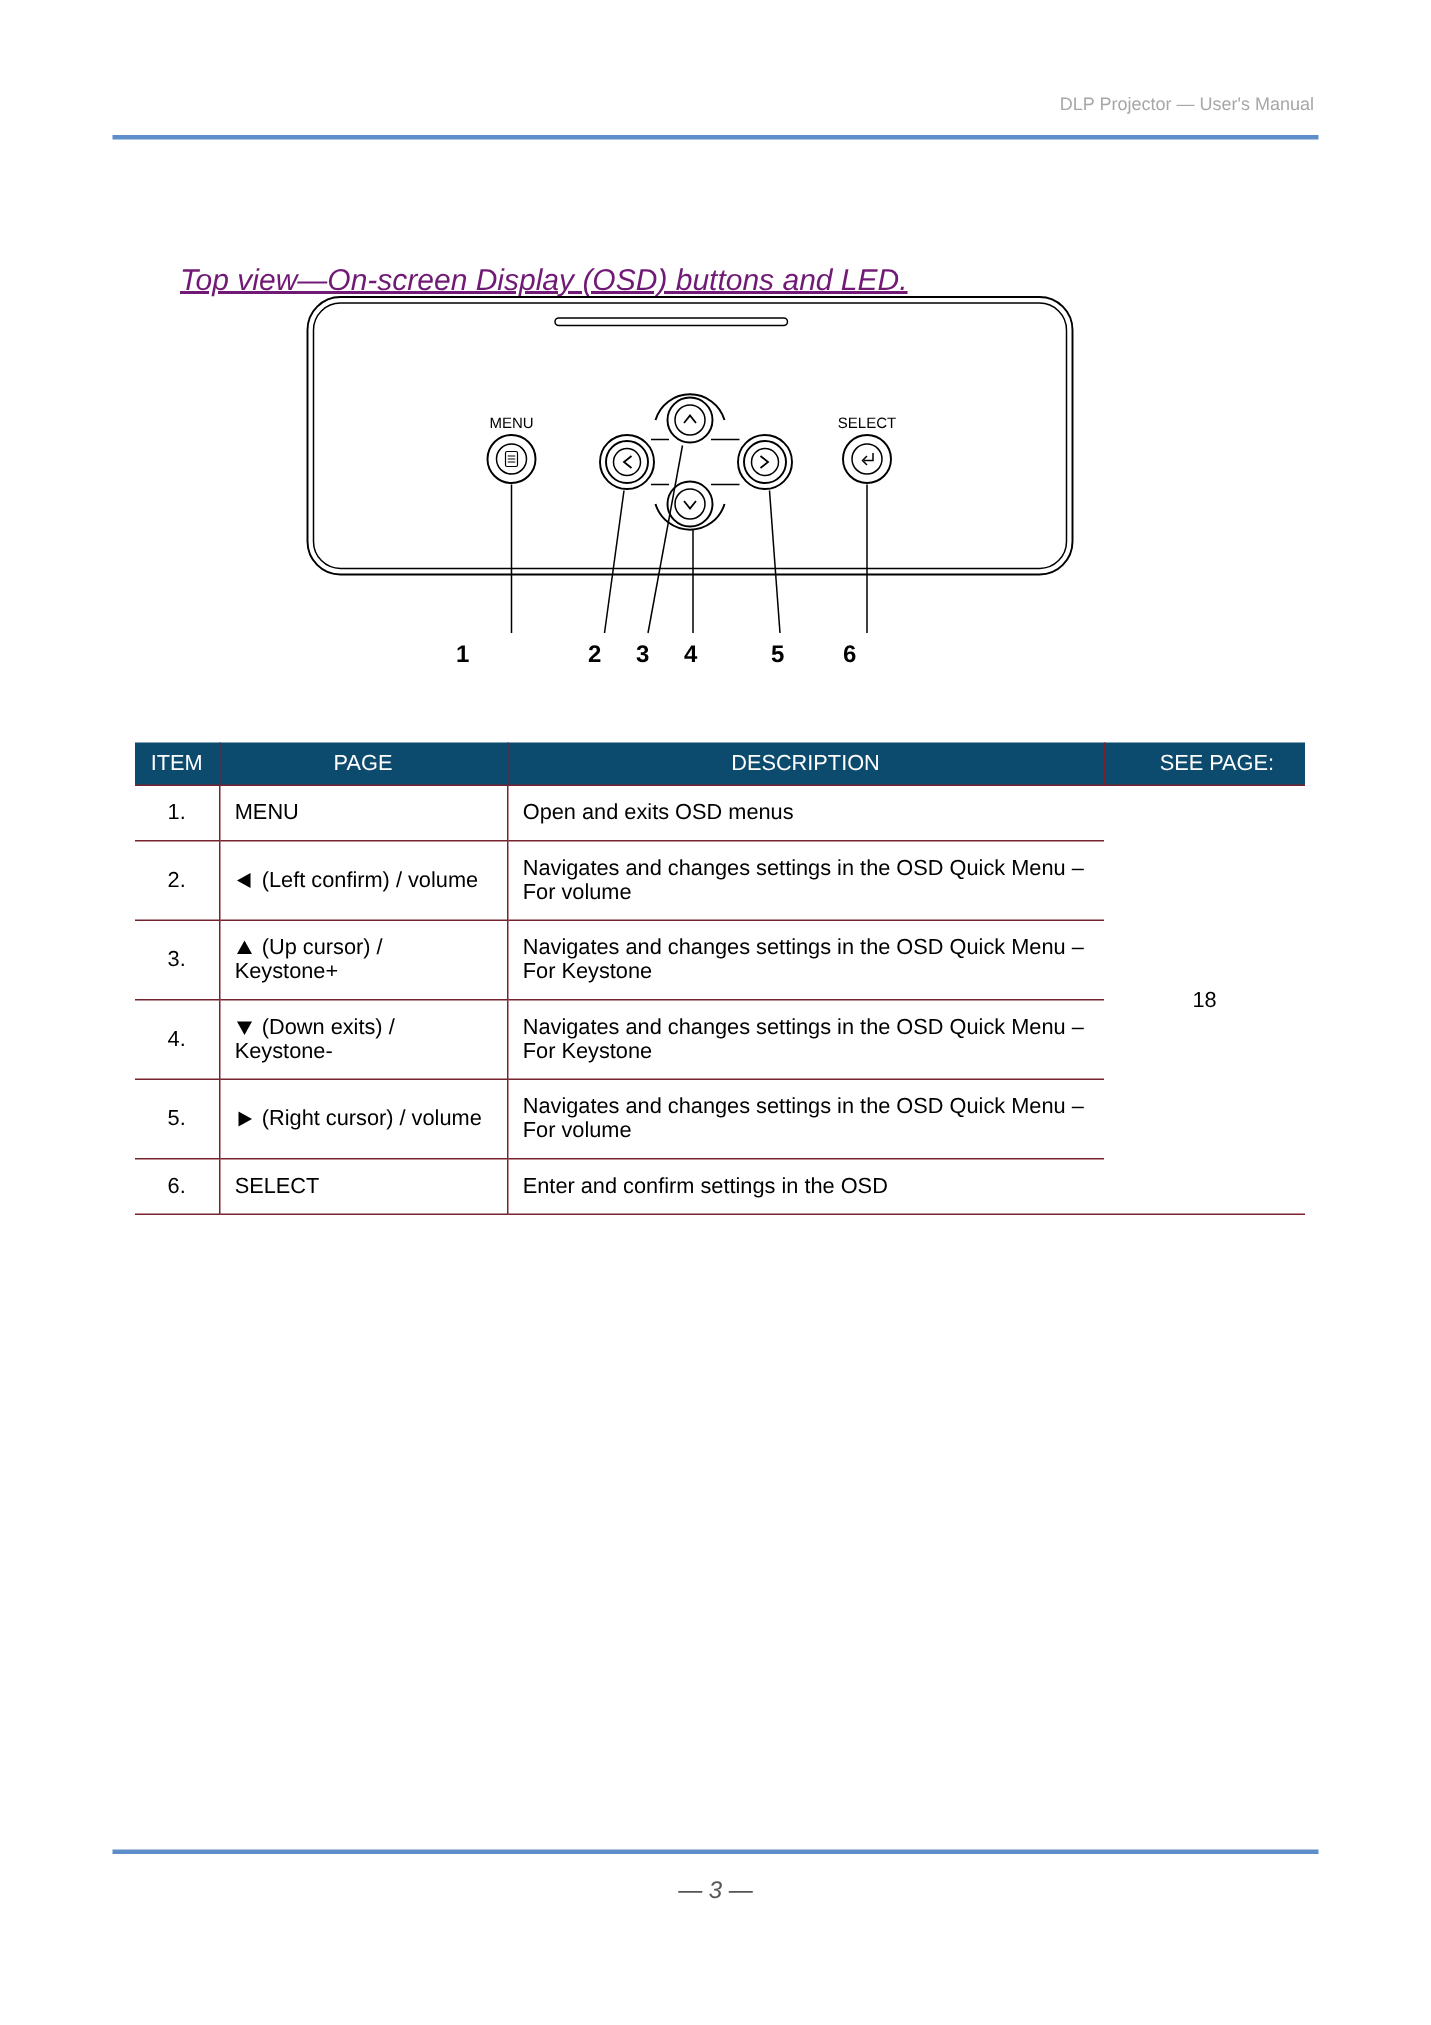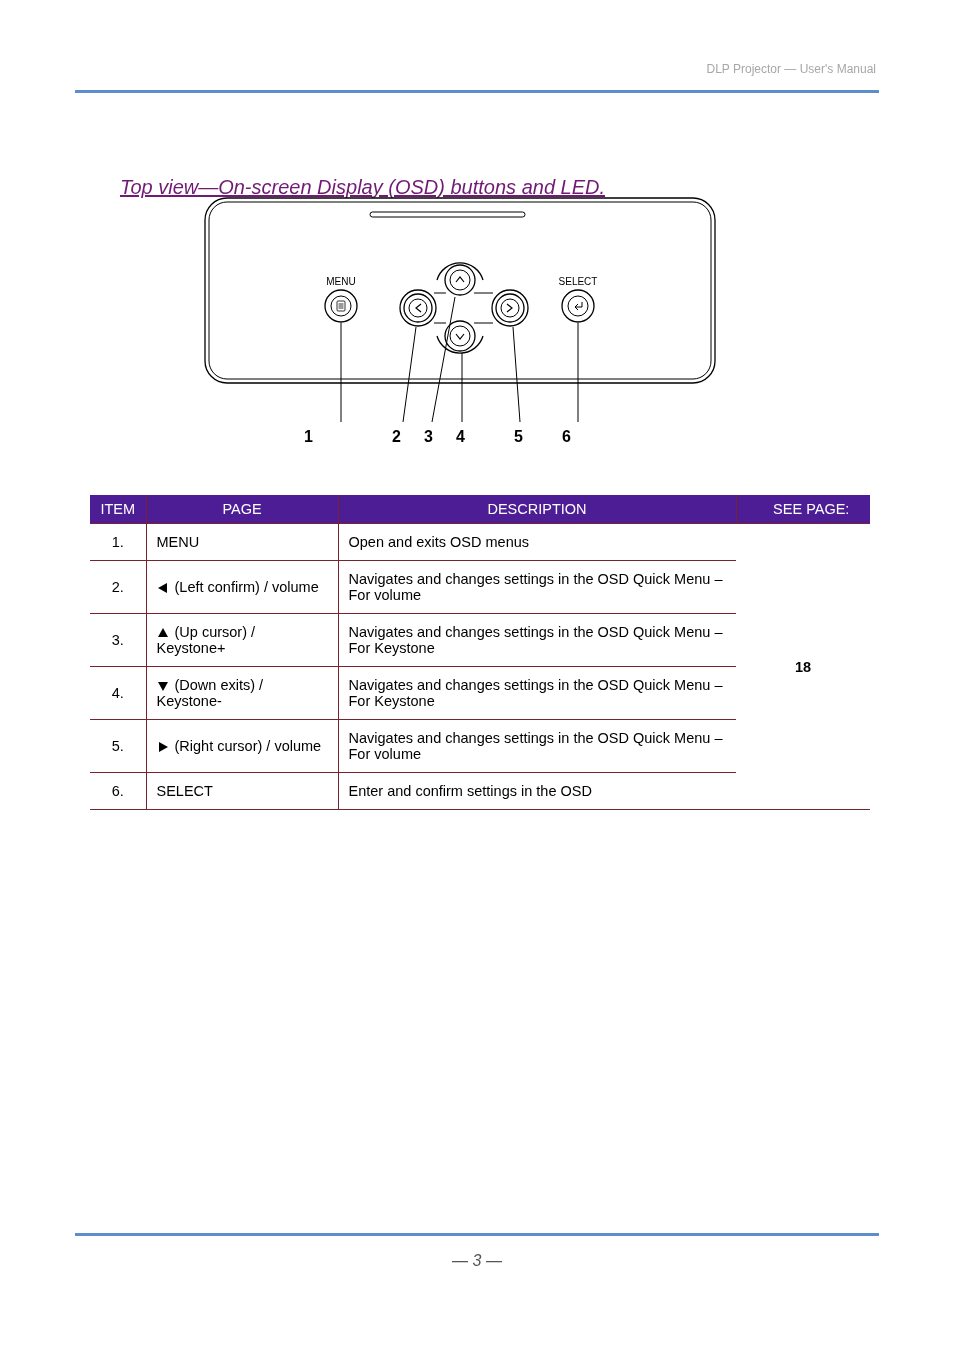--- a/index.html
+++ b/index.html
@@ -48,21 +48,21 @@
   
   .tbl {
     position: absolute;
     top: 495px;
     left: 90px;
     width: 780px;
     border-collapse: collapse;
     font-size: 14.5px;
   }
   .tbl th {
-    background: #4c1d95;
+    background: #0c4a6e;
     color: #fff;
     text-align: center;
     font-weight: normal;
     padding: 6px 4px;
     border: 1px solid #76232f;
     border-top: none;
   }
   .tbl td {
     border: 1px solid #76232f;
     padding: 10px 10px;
@@ -196,21 +196,21 @@
       <th class="col-label">PAGE</th>
       <th class="col-desc no-right">DESCRIPTION</th>
       <th class="col-page no-left" style="border-right:none;">SEE PAGE:</th>
     </tr>
   </thead>
   <tbody>
     <tr>
       <td class="center" style="border-left:none;">1.</td>
       <td class="label-cell">MENU</td>
       <td class="no-right">Open and exits OSD menus</td>
-      <td rowspan="6" class="pagecell" style="border-right:none;font-weight:bold;">18</td>
+      <td rowspan="6" class="pagecell" style="border-right:none;">18</td>
     </tr>
     <tr>
       <td class="center" style="border-left:none;">2.</td>
       <td class="label-cell">
         <svg class="arrow-glyph" width="12" height="12">
             <polygon points="10,1 10,11 1,6" fill="#000"></polygon>
           </svg><span>(Left confirm) / volume</span>
       </td>
       <td class="no-right">Navigates and changes settings in the OSD Quick Menu – For volume</td>
     </tr>

